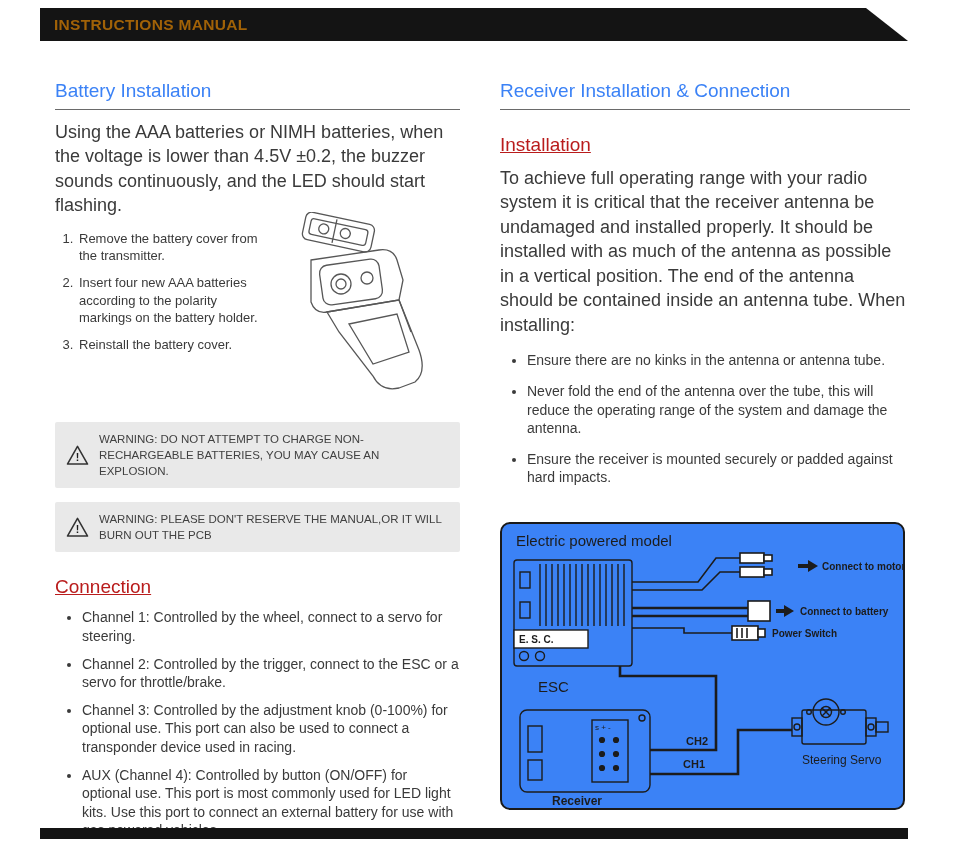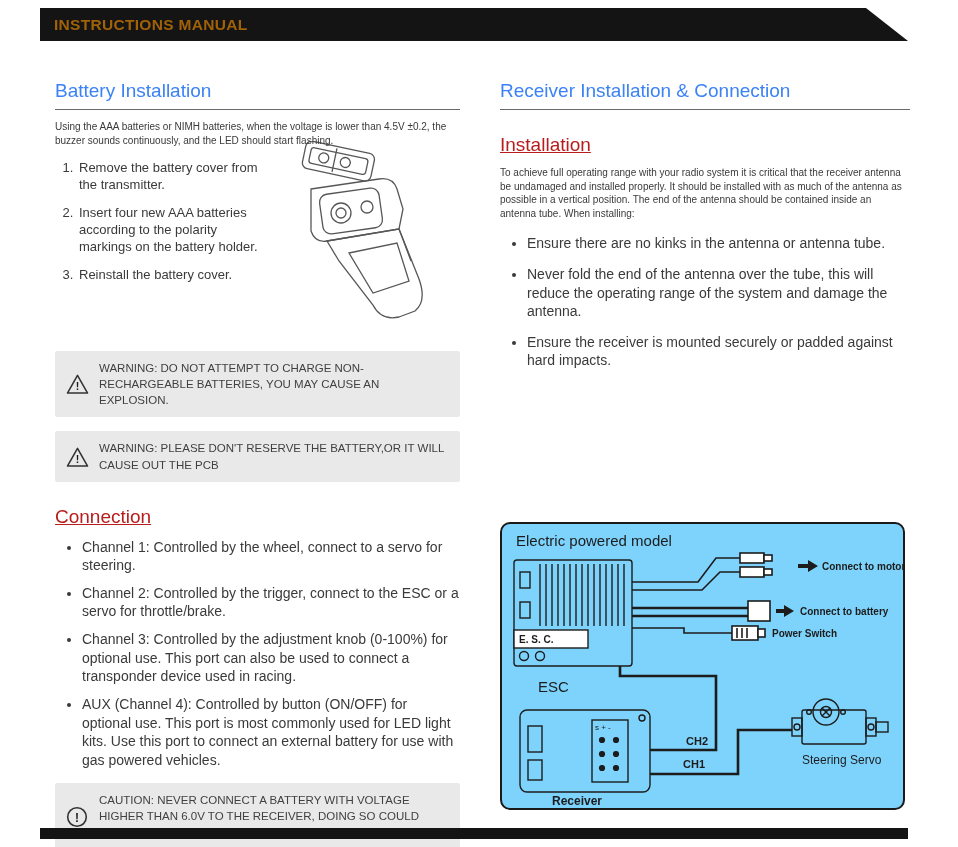--- a/index.html
+++ b/index.html
@@ -21,21 +21,21 @@
 
   
   .col-left  { position:absolute; left:55px;  top:80px; width:405px; }
   .col-right { position:absolute; left:500px; top:80px; width:410px; }
 
   .section-title {
     margin:0; font-size:19px; font-weight:400; color:#3b82f6;
     padding-bottom:7px; border-bottom:1px solid #6a6a6a;
   }
   .sub-title { margin:24px 0 10px 0; font-size:19px; font-weight:400; color:#b91c1c;text-decoration:underline; }
-  p.body-text { margin:10px 0 0 0; font-size:10px; line-height:1.36; }
+  p.body-text { margin:10px 0 0 0; font-size:18px; line-height:1.36; }
 
   
   .steps-wrap { margin-top:12px; min-height:178px; }
   .transmitter-figure { float:right; width:185px; height:178px; margin:-18px 0 0 8px; }
   ol.steps { margin:0; padding-left:22px; font-size:13px; line-height:1.33; }
   ol.steps li { margin-bottom:10px; padding-left:2px; }
 
   
   .notice {
     position:relative; background:#e9e9e9; border-radius:2px;
@@ -43,21 +43,21 @@
     font-size:11.5px; line-height:1.4; color:#414141;
   }
   .notice .notice-icon { position:absolute; left:11px; top:50%; transform:translateY(-50%); width:23px; height:22px; }
 
   ul.bullets { margin:10px 0 0 0; padding-left:27px; font-size:14px; line-height:1.33; }
   ul.bullets li { margin-bottom:9px; }
 
   
   .diagram {
     position:absolute; left:500px; top:522px; width:405px; height:288px;
-    border:2px solid #1a1a1a; border-radius:10px; box-sizing:border-box; background:#7dd3fc;
+    border:2px solid #1a1a1a; border-radius:10px; box-sizing:border-box; background:#3b82f6;
   }
   .diagram svg { display:block; }
   svg text { font-family:"Liberation Sans", sans-serif; fill:#1c1c1c; }
 </style>
 </head>
 <body>
 
 <header class="banner">
   <span class="banner-title">INSTRUCTIONS MANUAL</span>
 </header>
@@ -109,21 +109,21 @@
     <span>WARNING: DO NOT ATTEMPT TO CHARGE NON-RECHARGEABLE BATTERIES, YOU MAY CAUSE AN EXPLOSION.</span>
   </div>
 
   <div class="notice">
     <span class="notice-icon">
       <svg width="23" height="22" viewBox="0 0 24 22">
         <path d="M12 2 L22.5 20.5 H1.5 Z" fill="none" stroke="#333" stroke-width="1.6" stroke-linejoin="round"></path>
         <text x="12" y="17.5" text-anchor="middle" font-size="11" font-weight="bold">!</text>
       </svg>
     </span>
-    <span>WARNING: PLEASE DON'T RESERVE THE BATTERY,OR IT WILL CAUSE OUT THE PCB</span>
+    <span>WARNING: PLEASE DON'T RESERVE THE MANUAL,OR IT WILL BURN OUT THE PCB</span>
   </div>
 
   <h2 class="sub-title">Connection</h2>
 
   <ul class="bullets">
     <li>Channel 1: Controlled by the wheel, connect to a servo for steering.</li>
     <li>Channel 2: Controlled by the trigger, connect to the ESC or a servo for throttle/brake.</li>
     <li>Channel 3: Controlled by the adjustment knob (0-100%) for optional use. This port can also be used to connect a transponder device used in racing.</li>
     <li>AUX (Channel 4): Controlled by button (ON/OFF) for optional use. This port is most commonly used for LED light kits. Use this port to connect an external battery for use with gas powered vehicles.</li>
   </ul>

